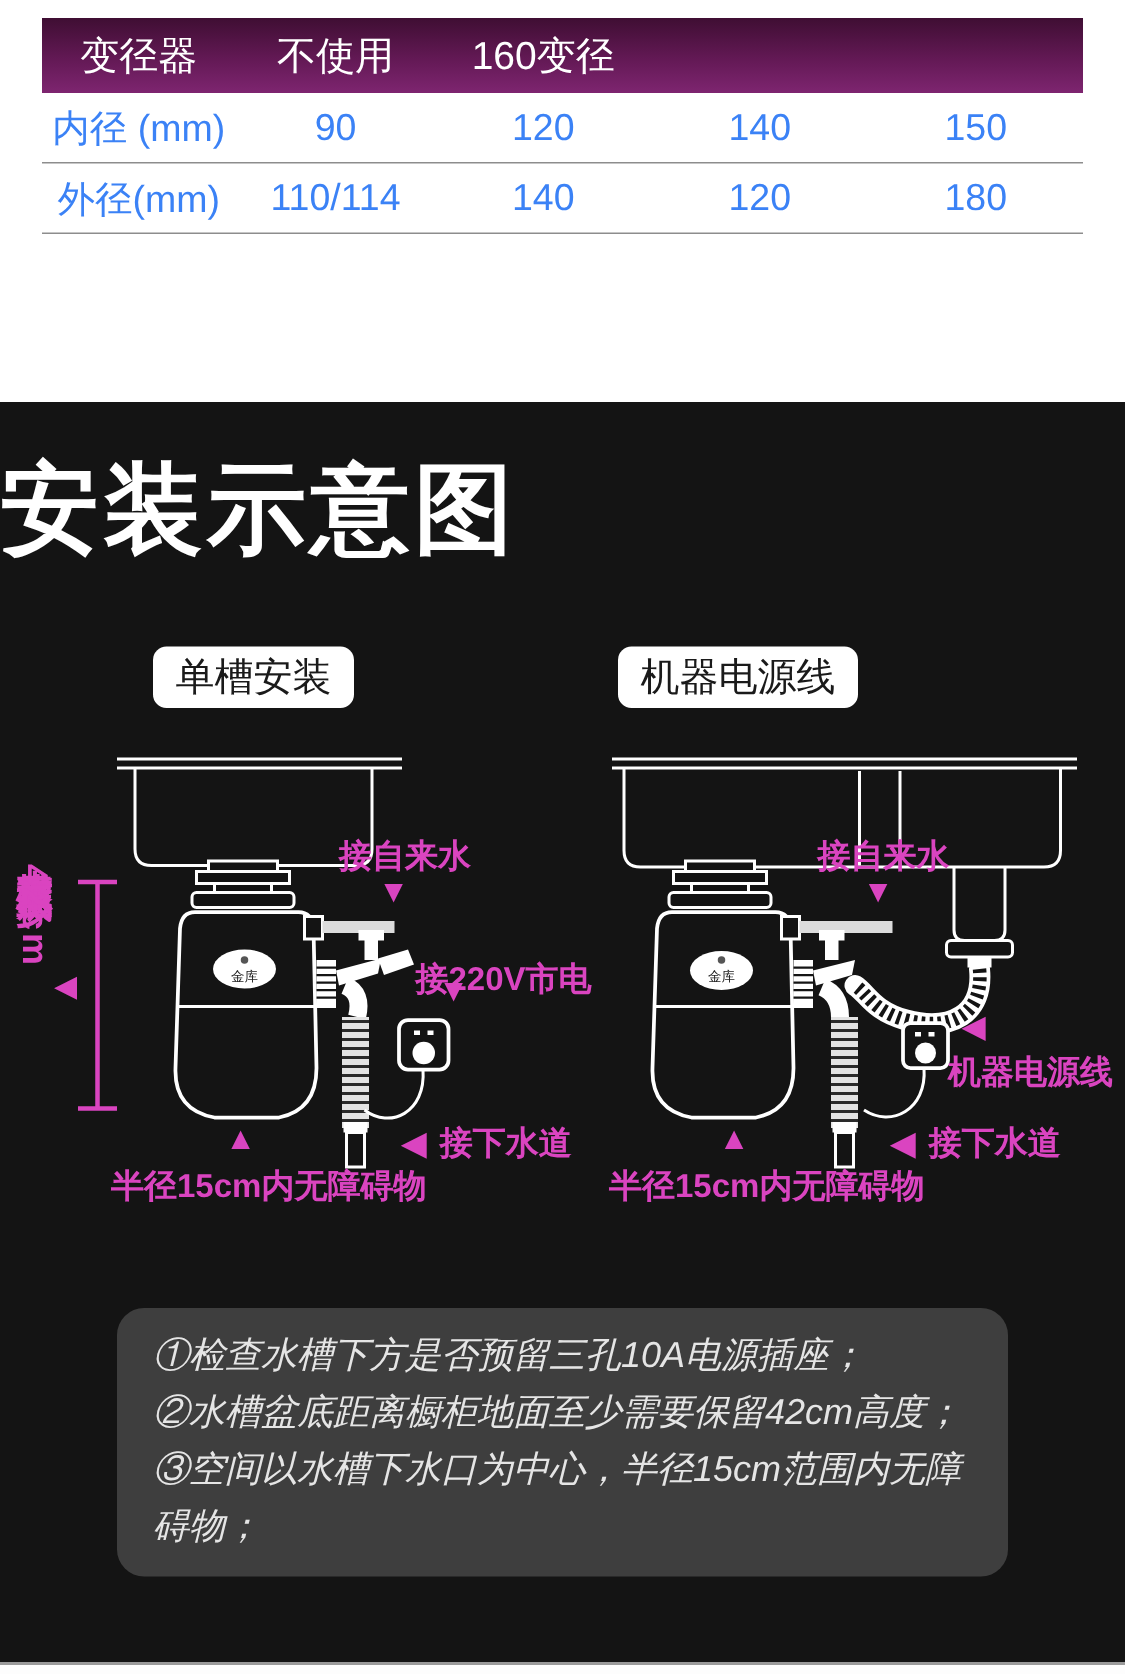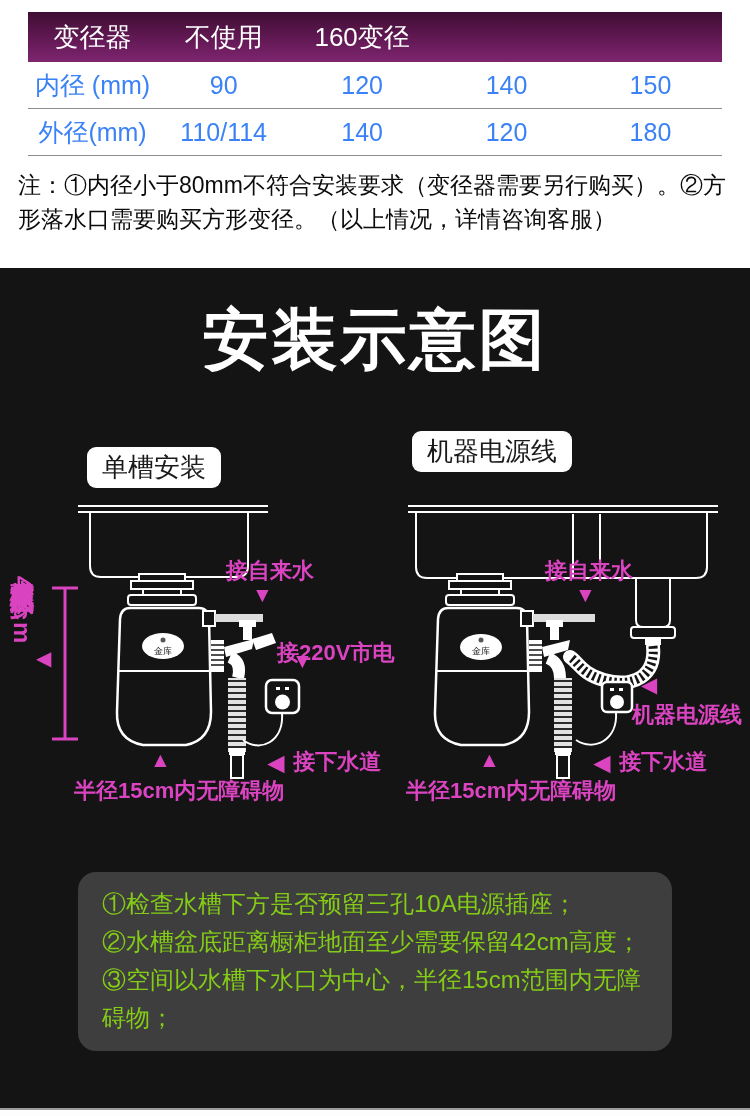--- a/index.html
+++ b/index.html
@@ -10,40 +10,40 @@
   .trow{display:grid;grid-template-columns:18.6% 19.2% 20.7% 20.9% 20.6%;align-items:center;}
   .thead{height:50px;background:linear-gradient(180deg,#3f0e33 0%,#631955 55%,#7e2570 100%);
          color:#fff;font-size:26px;font-weight:500;}
   .thead .cell{text-align:center;}
   .tbody-row{height:46px;font-size:25px;color:#3b82f6;border-bottom:1px solid #8d8d8d;}
   .tbody-row .cell{text-align:center;}
   .note{position:absolute;left:18px;top:168px;width:716px;margin:0;font-size:23px;
         line-height:34px;color:#0b0b0b;}
   
   .black{position:absolute;left:0;top:268px;width:750px;height:840px;background:#141414;}
-  .title{position:absolute;left:0;top:27px;width:100%;margin:0;text-align:center;
+  .title{position:absolute;left:0;top:27px;width:100%;margin:0;
          color:#fff;font-size:66px;font-weight:900;letter-spacing:3px;}
   .chip{position:absolute;top:163px;height:41px;line-height:41px;padding:0 15px;
         background:#fff;color:#1a1a1a;font-size:26px;border-radius:9px;}
-  .chip-single{left:87px;margin-top:16px;}
+  .chip-single{left:102px;}
   .chip-double{left:412px;}
   .diag{position:absolute;top:222px;}
   .diag-left{left:0;}
   .diag-right{left:380px;}
   
   .anno{position:absolute;color:#da44c0;font-size:22px;font-weight:600;white-space:nowrap;}
   .arr{position:absolute;color:#da44c0;font-size:21px;line-height:1;}
   .anno-row{display:flex;align-items:center;gap:9px;}
   .arr-inline{font-size:21px;line-height:1;}
   .v-label{position:absolute;left:6px;top:292px;color:#da44c0;font-size:24px;font-weight:600;
            writing-mode:vertical-rl;text-orientation:mixed;letter-spacing:2px;}
   
   .notes-box{position:absolute;left:78px;top:604px;width:546px;background:#3e3e3e;
              border-radius:18px;padding:13px 24px 14px;}
-  .notes-box p{margin:0;color:#84cc16;font-size:24px;line-height:38px;}
+  .notes-box p{margin:0;color:#e5e5e5;font-size:24px;line-height:38px;font-style:italic;}
   .bottom-strip{position:absolute;left:0;bottom:0;width:750px;height:6px;background:#fdfdfd;
                 border-top:2px solid #9b9b9b;}
 </style>
 </head>
 <body>
 
 <div class="page">
 
   <div class="tbl">
     <div class="trow thead">
@@ -60,21 +60,20 @@
     </div>
     <div class="trow tbody-row">
       <div class="cell">外径(mm)</div>
       <div class="cell">110/114</div>
       <div class="cell">140</div>
       <div class="cell">120</div>
       <div class="cell">180</div>
     </div>
   </div>
 
-  <p class="note">注：①内径小于80mm不符合安装要求（变径器需要另行购买）。②方形落水口需要购买方形变径。（以上情况，详情咨询客服）</p>
 
   <div class="black">
 
     <h1 class="title">安装示意图</h1>
 
     <div class="chip chip-single">单槽安装</div>
     <div class="chip chip-double">机器电源线</div>
 
     <svg class="diag diag-left" width="380" height="360" viewBox="0 0 380 360">
       <defs>

